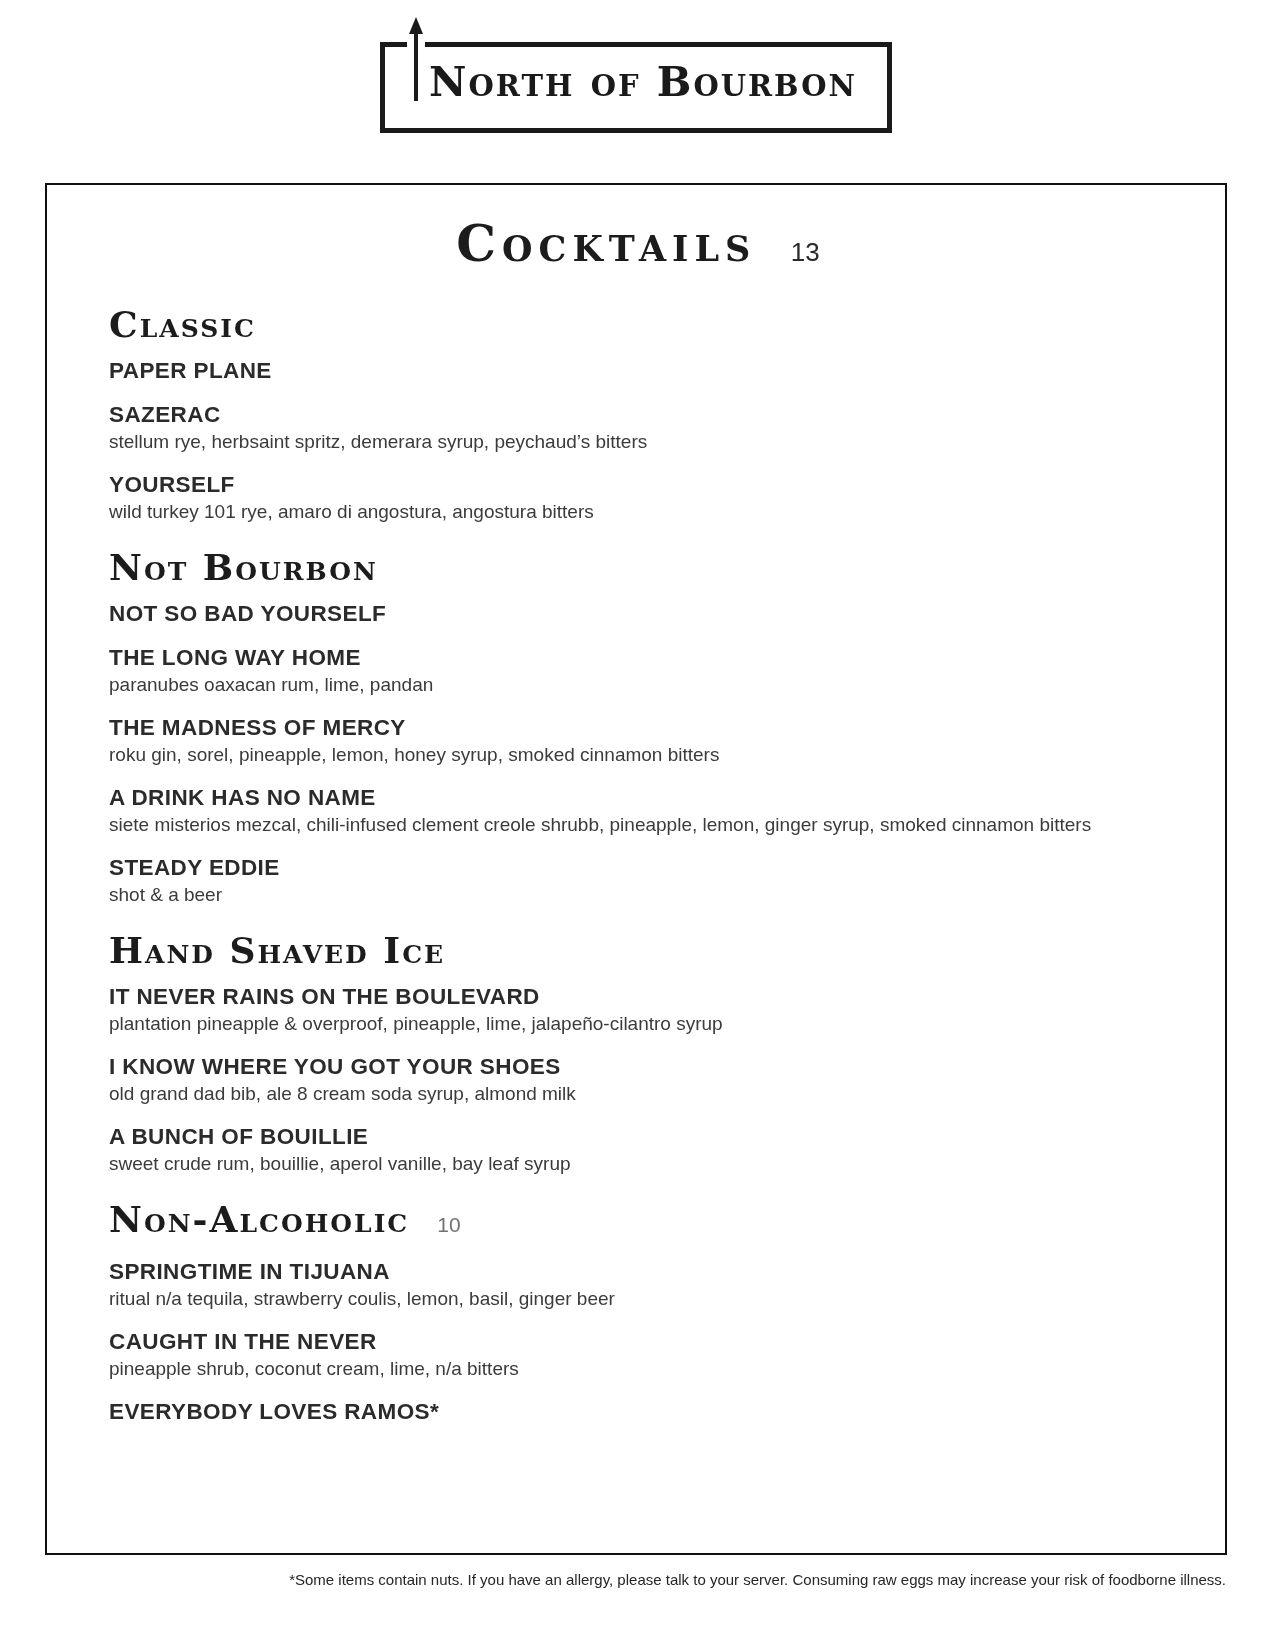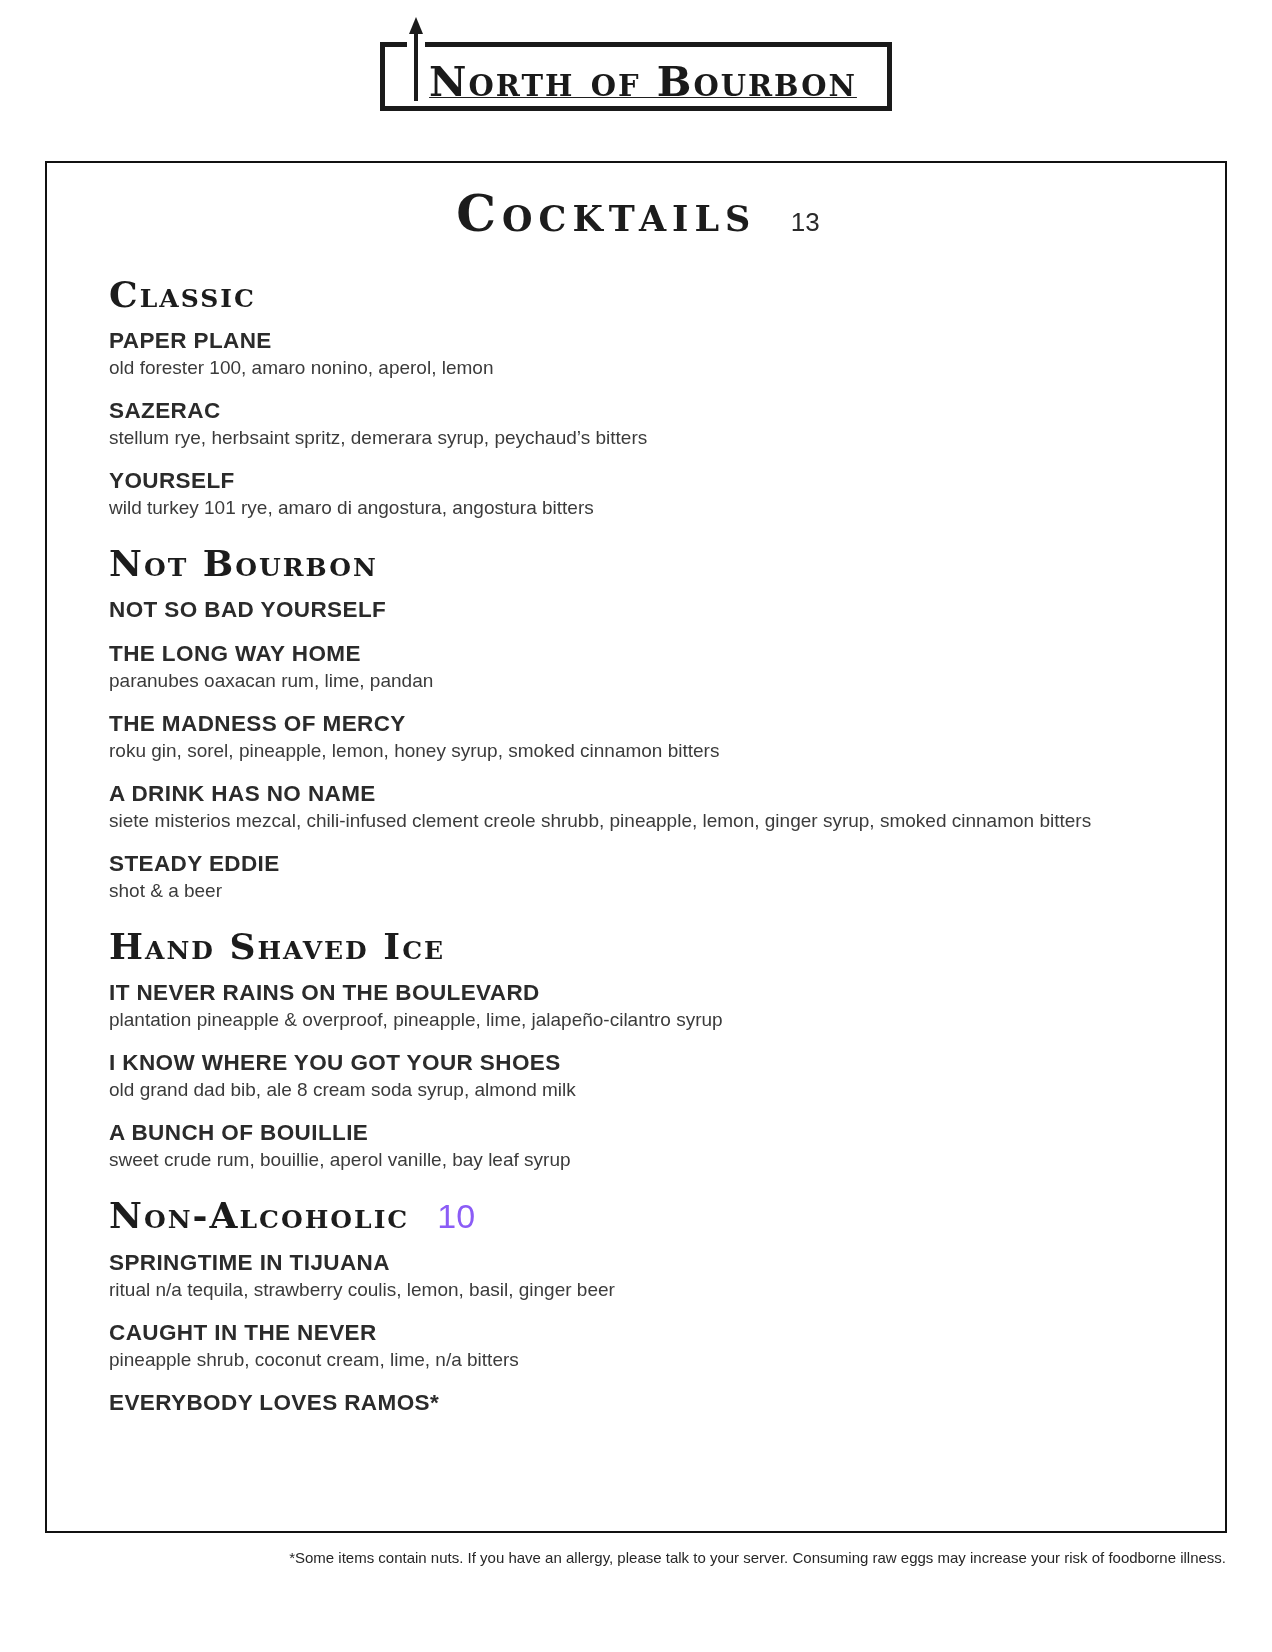--- a/index.html
+++ b/index.html
@@ -13,22 +13,21 @@
   
   .logo-wrap {
     text-align: center;
     padding-top: 42px;
     position: relative;
   }
   .logo-box {
     display: inline-block;
     position: relative;
     border: 5px solid #1a1a1a;
-    padding: 15px 30px 3px 44px;
-    text-decoration: underline;
+    padding: 15px 30px 25px 44px;
   }
   .logo-text {
     font-family: "DejaVu Serif", serif;
     font-variant: small-caps;
     font-weight: 700;
     font-size: 41px;
     letter-spacing: 2px;
     color: #1a1a1a;
     line-height: 1;
   }
@@ -37,21 +36,21 @@
     left: 22px;
     top: -30px;
     width: 18px;
     height: 84px;
   }
   
   .menu-card {
     width: 1182px;
     margin: 50px auto 0 auto;
     border: 2px solid #111111;
-    padding: 26px 58px 46px 62px;
+    padding: 34px 58px 46px 62px;
     min-height: 1372px;
   }
   .menu-title-row {
     text-align: center;
     margin-bottom: 34px;
   }
   .menu-title {
     font-family: "DejaVu Serif", serif;
     font-variant: small-caps;
     font-weight: 700;
@@ -80,23 +79,23 @@
     letter-spacing: 2px;
     color: #1c1c1c;
     line-height: 42px;
     margin: 22px 0 12px 0;
   }
   .menu-section:first-of-type .section-header { margin-top: 0; }
   .section-price {
     font-family: "Liberation Sans", sans-serif;
     font-variant: normal;
     font-weight: 400;
-    font-size: 34px;
+    font-size: 21px;
     letter-spacing: 0;
-    color: #8b5cf6;
+    color: #737373;
     margin-left: 28px;
   }
   .menu-item { margin-bottom: 17px; }
   .item-name {
     font-size: 22.5px;
     font-weight: 700;
     letter-spacing: 0.4px;
     color: #2b2b2b;
     line-height: 27px;
   }
@@ -133,21 +132,20 @@
 <main class="menu-card">
   <div class="menu-title-row">
     <span class="menu-title">Cocktails</span>
     <span class="menu-price">13</span>
   </div>
   <div id="menu-sections">
       <section class="menu-section">
         <h2 class="section-header"><span class="section-name">Classic</span></h2>
         <div class="menu-item">
           <div class="item-name">PAPER PLANE</div>
-          <div class="item-desc">old forester 100, amaro nonino, aperol, lemon</div>
         </div>
         <div class="menu-item">
           <div class="item-name">SAZERAC</div>
           <div class="item-desc">stellum rye, herbsaint spritz, demerara syrup, peychaud’s bitters</div>
         </div>
         <div class="menu-item">
           <div class="item-name">YOURSELF</div>
           <div class="item-desc">wild turkey 101 rye, amaro di angostura, angostura bitters</div>
         </div>
       </section>

